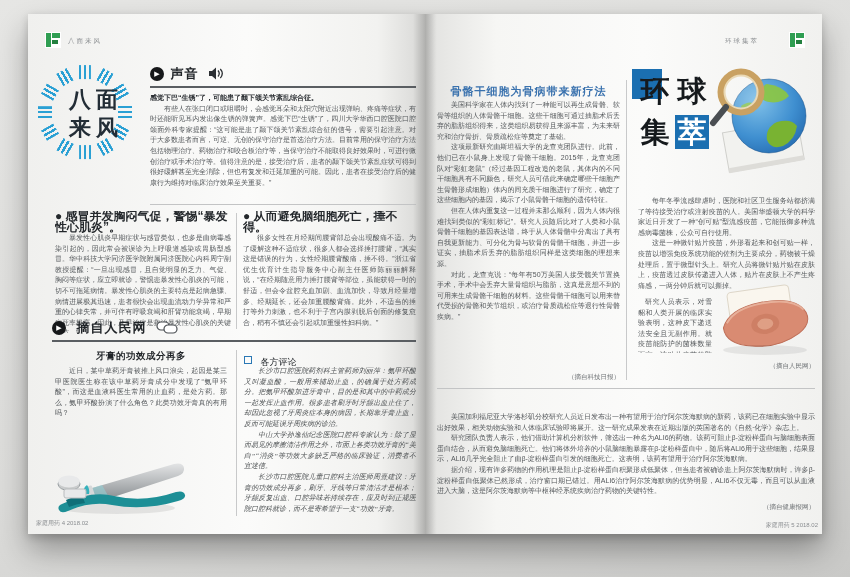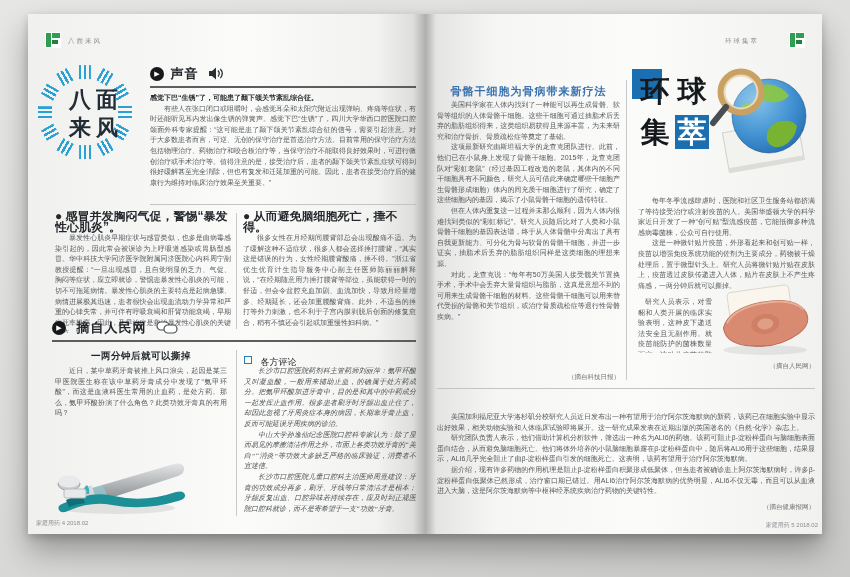--- a/index.html
+++ b/index.html
@@ -109,21 +109,21 @@
       <div class="abs" style="left:24px;top:304px;height:20px">
         <span class="playIcon">▶</span>
         <span class="secHead" style="margin-left:6px;vertical-align:middle">摘自人民网</span>
         <svg width="22" height="14" viewBox="0 0 22 14" style="vertical-align:middle;margin-left:5px">
           <rect x="1" y="1" width="12" height="8" rx="4" fill="#fff" stroke="#4a4e52" stroke-width="1.2"></rect>
           <rect x="8" y="4" width="13" height="8" rx="4" fill="#fff" stroke="#4a4e52" stroke-width="1.2"></rect>
         </svg>
       </div>
       <div class="abs rule" style="left:24px;top:326px;width:364px"></div>
 
-      <div class="abs colTitle" style="left:27px;top:336px;width:172px">一两分钟后就可以撕掉</div>
+      <div class="abs colTitle" style="left:27px;top:336px;width:172px">牙膏的功效成分再多</div>
       <div class="abs clip" style="left:27px;top:352px;width:172px;height:78px">
         <p class="t7 just para">近日，某中草药牙膏被推上风口浪尖，起因是某三甲医院医生称在该中草药牙膏成分中发现了“氨甲环酸”，而这是血液科医生常用的止血药，是处方药。那么，氨甲环酸扮演了什么角色？此类功效牙膏真的有用吗？</p>
       </div>
 
       <svg class="abs" style="left:14px;top:428px" width="150" height="76" viewBox="0 0 150 76">
         <defs>
           <linearGradient id="tube" x1="0" y1="0" x2="0" y2="1">
             <stop offset="0" stop-color="#e3e4e5"></stop>
               <stop offset=".45" stop-color="#b9bcbe"></stop>
             <stop offset="1" stop-color="#82878a"></stop>

